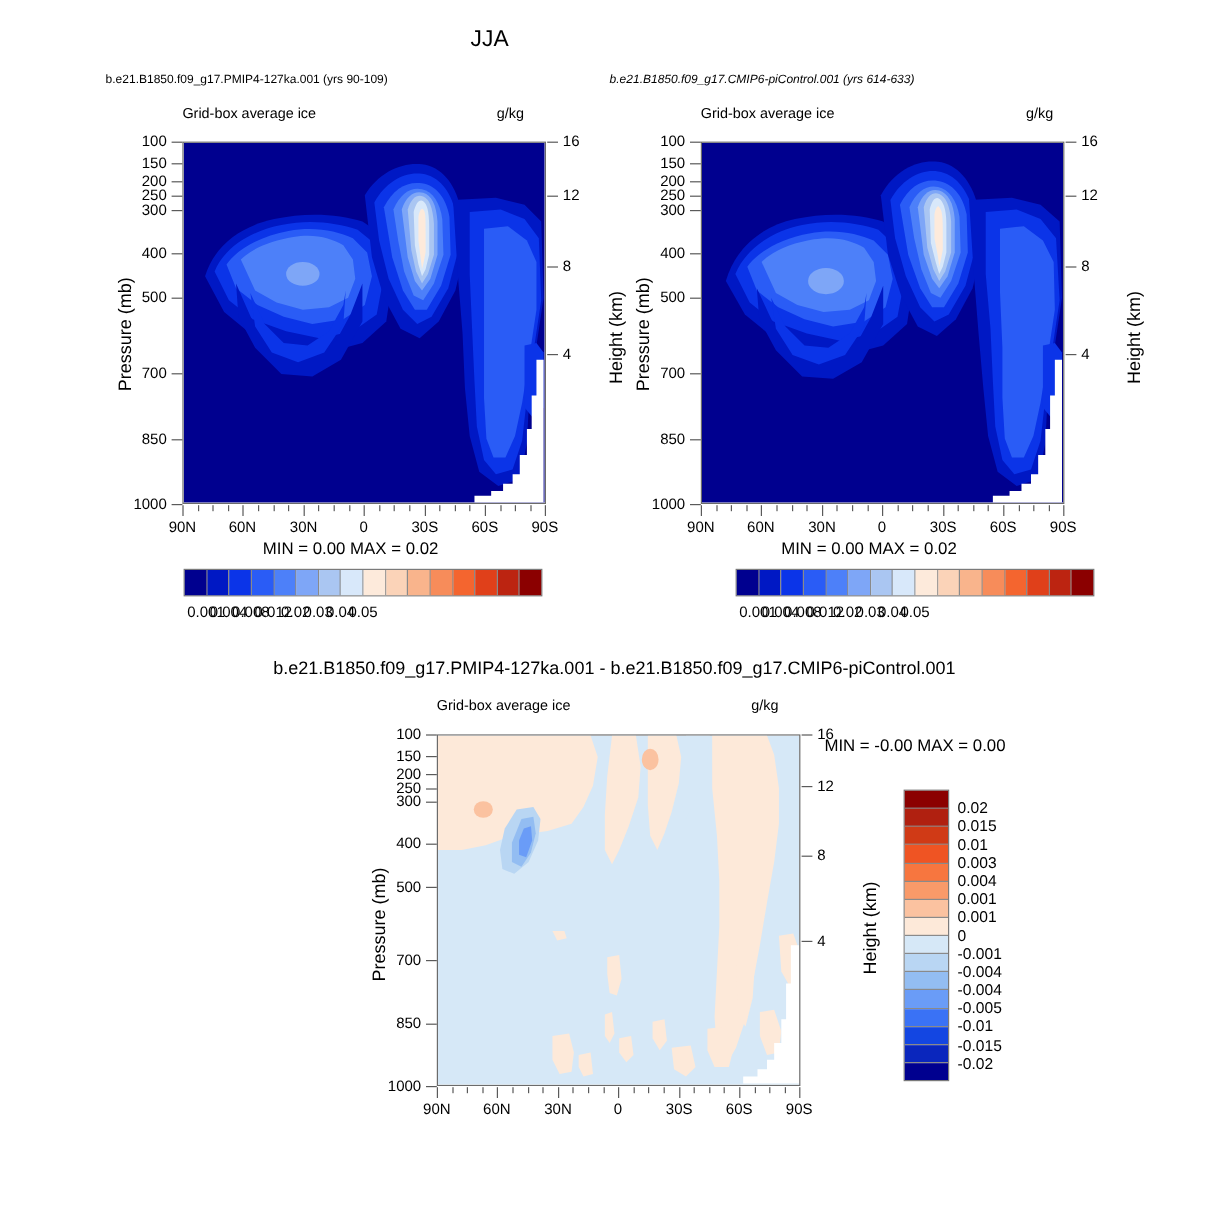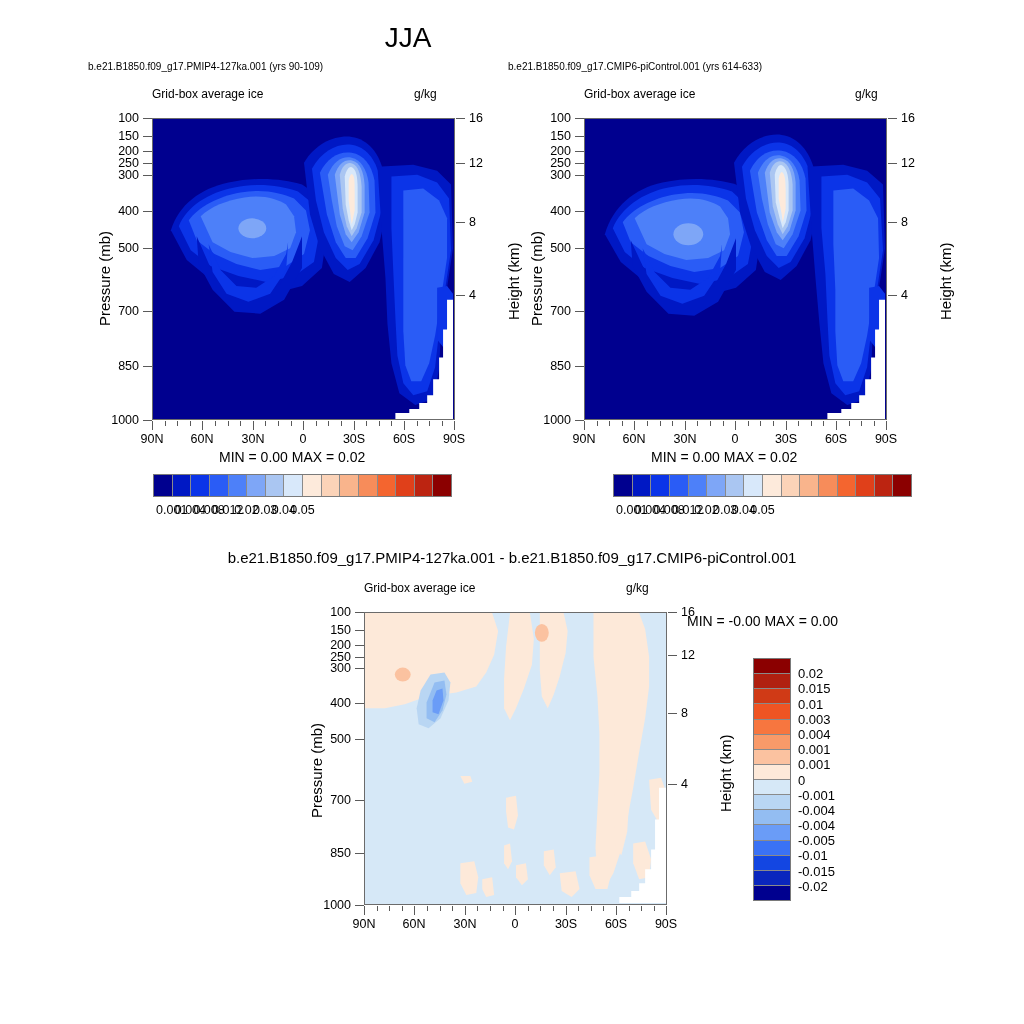--- a/index.html
+++ b/index.html
@@ -4,24 +4,24 @@
 <style>
   html,body{margin:0;padding:0;}
   body{
     width:1024px;height:1024px;background:#ffffff;
     font-family:"Liberation Sans", sans-serif;
     color:#000000;position:relative;overflow:hidden;
   }
   .abs{position:absolute;}
   .ctr{text-align:center;}
 
-  #season-title{left:0;top:22px;width:816px;font-size:28px;}
+  #season-title{left:0;top:22px;width:816px;font-size:19px;}
   .panel-title{font-size:10px;white-space:nowrap;}
   #top-left-title{left:88px;top:61px;}
-  #top-right-title{left:508px;top:61px;}
+  #top-right-title{left:508px;top:61px;font-style:italic;}
   #diff-title{left:0;top:549px;width:1024px;font-size:15px;text-align:center;}
 
   .sub-head{font-size:12px;position:absolute;}
 
   
   .plot-frame{position:absolute;border:1px solid #6b6b6b;box-sizing:border-box;
               background:#ffffff;overflow:hidden;}
   .plot-canvas{position:absolute;inset:0;}
   .plot-canvas svg{display:block;width:100%;height:100%;}
 

